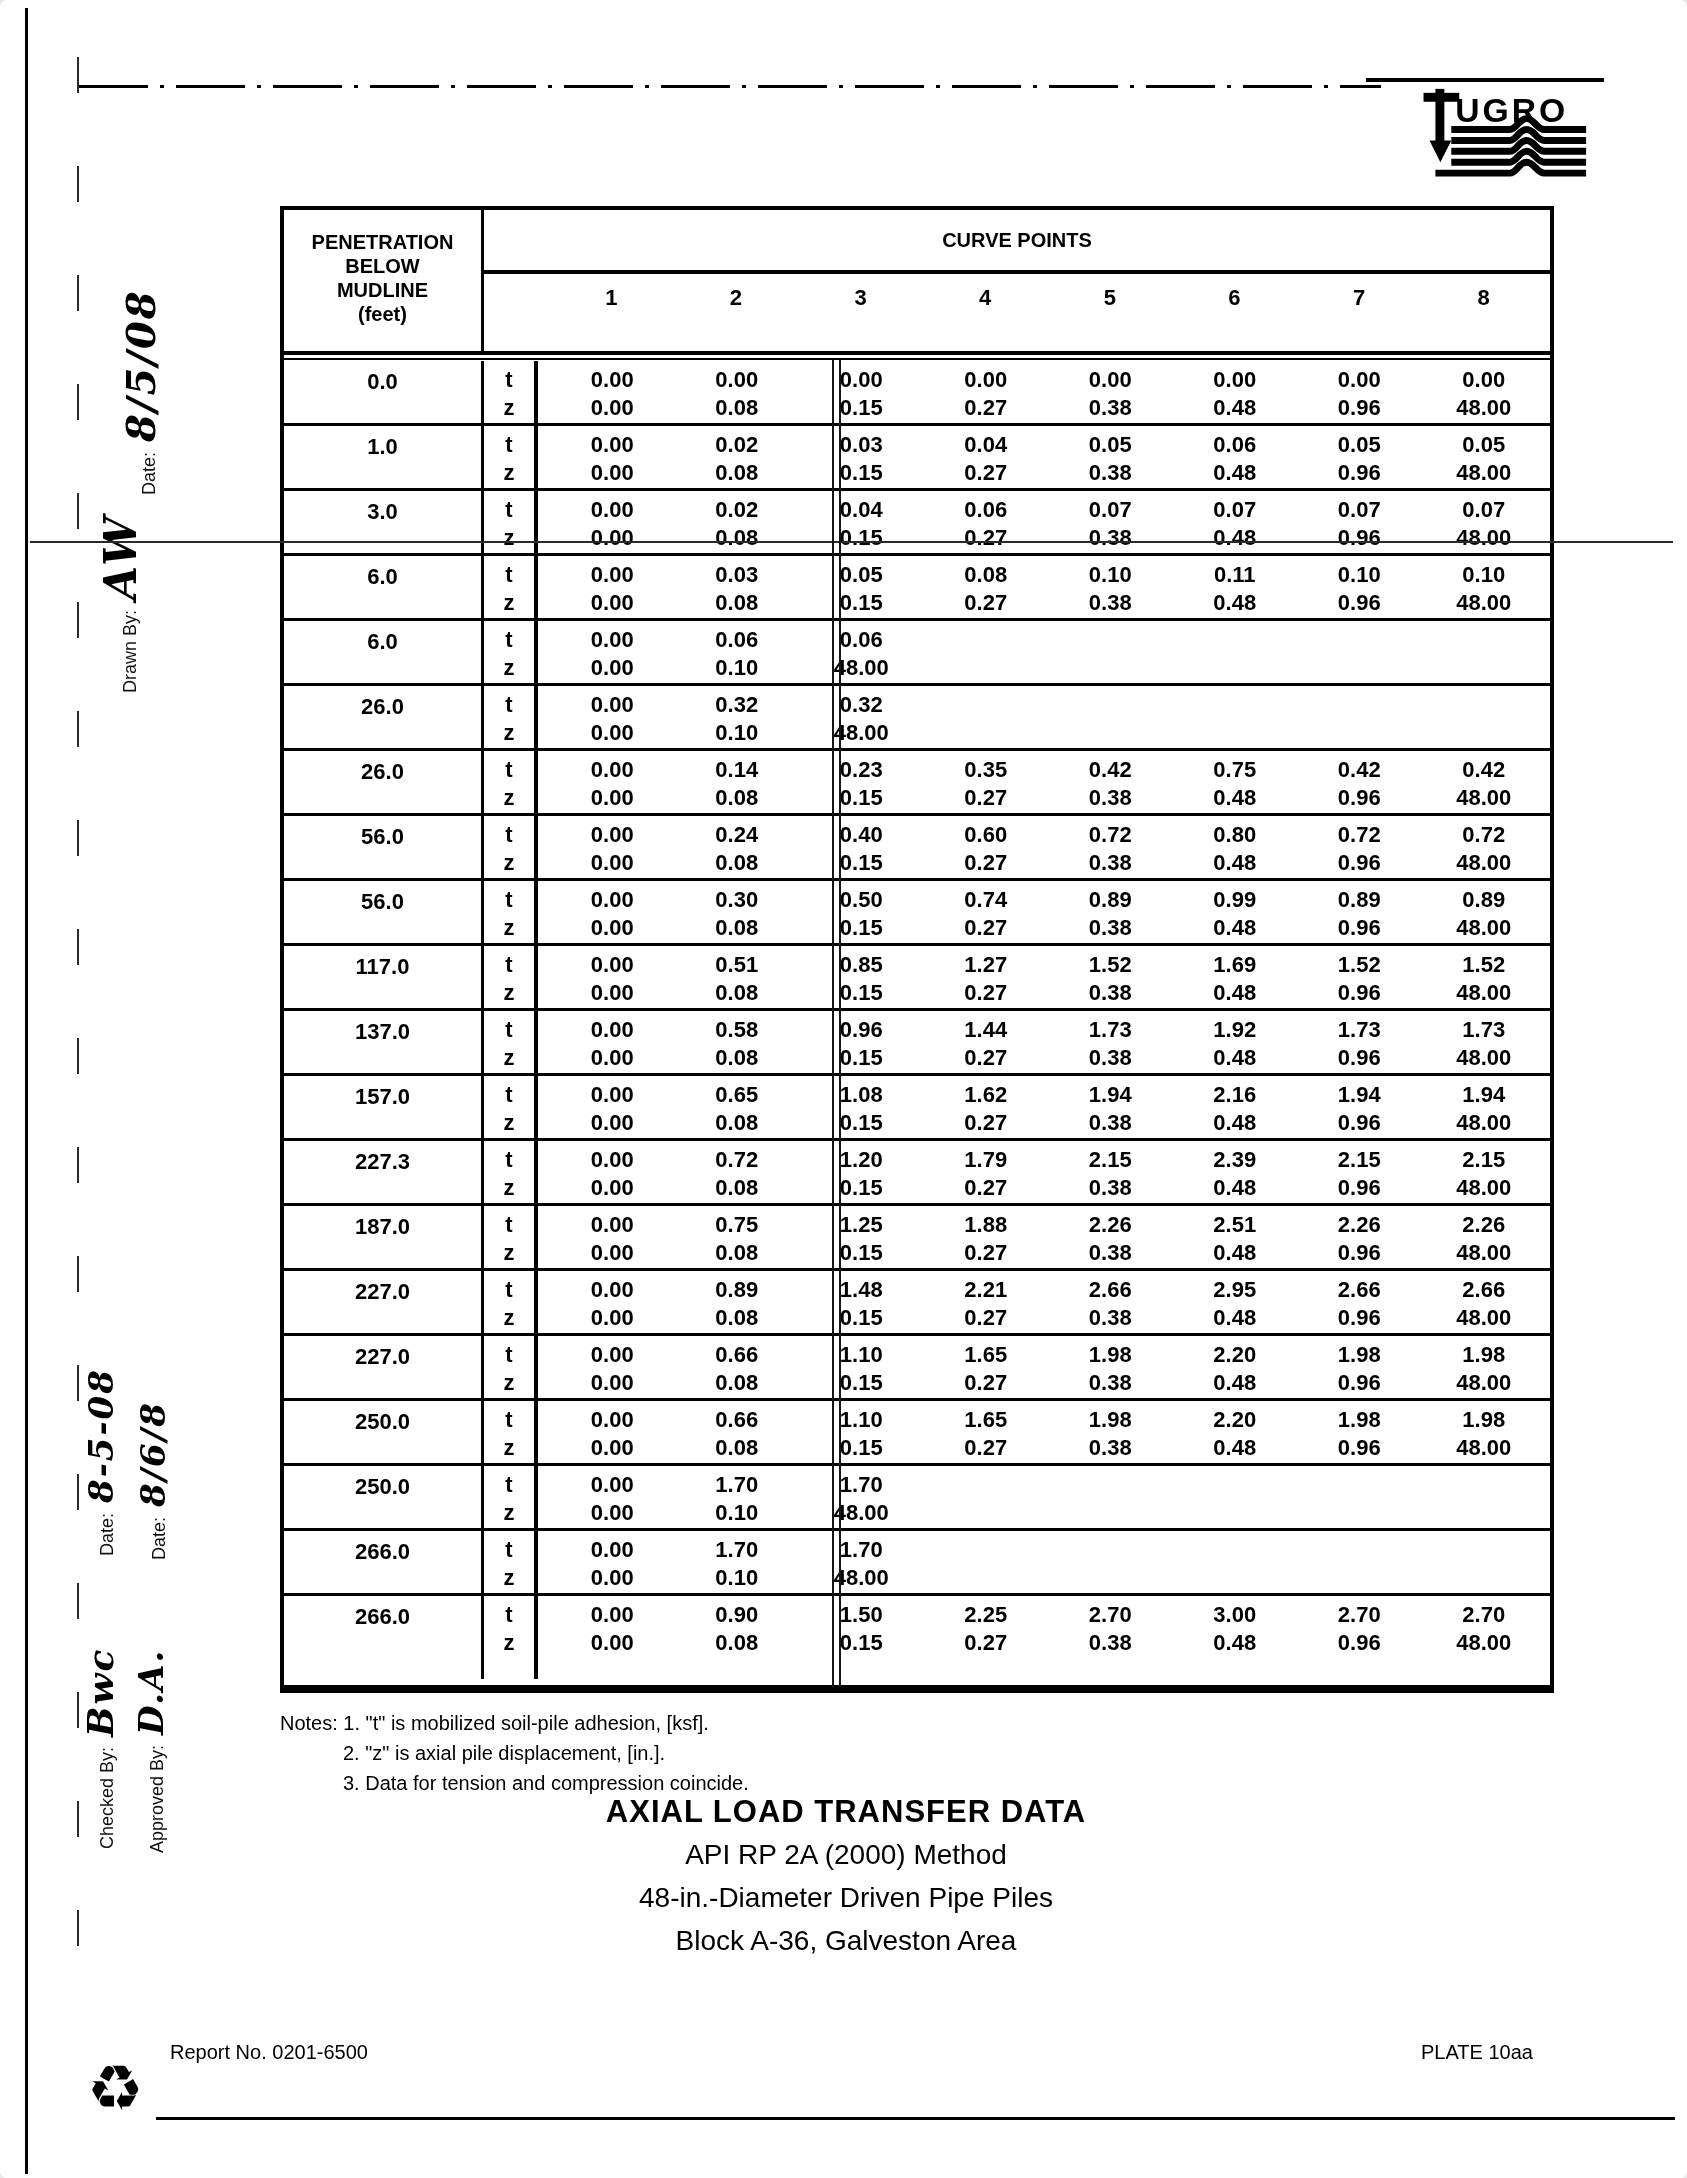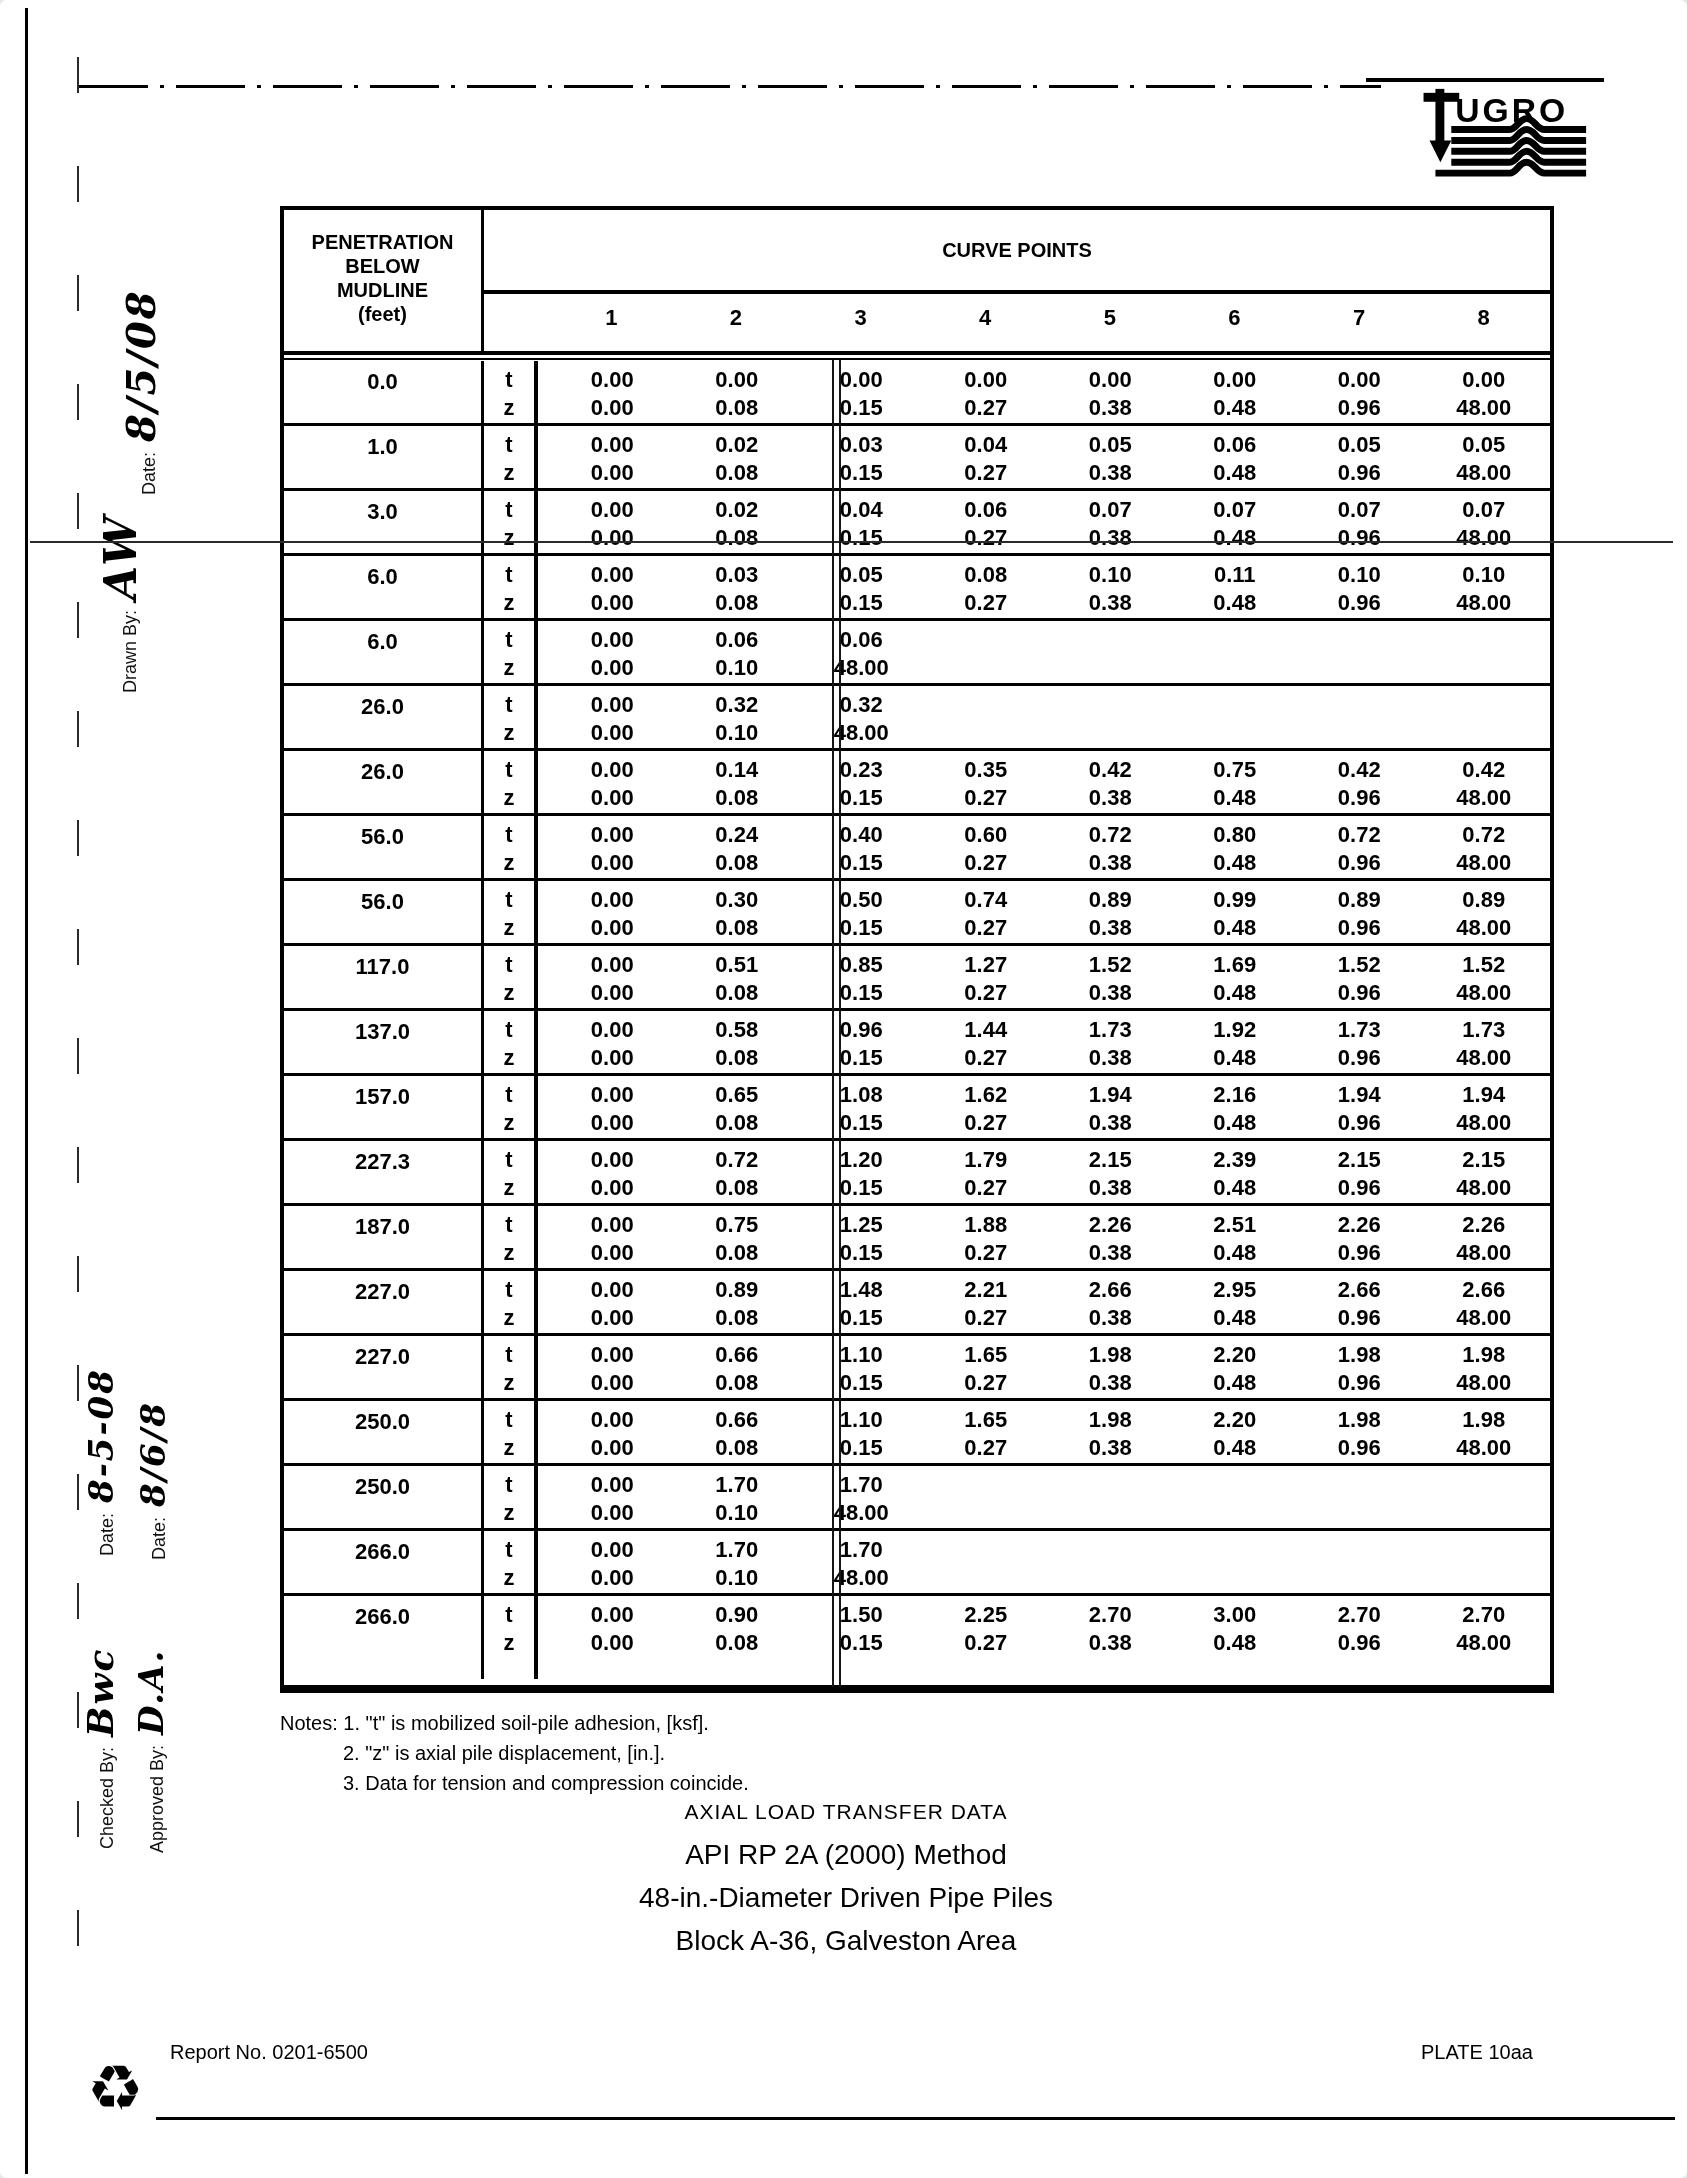--- a/index.html
+++ b/index.html
@@ -21,40 +21,40 @@
   
   .logo{left:1366px;top:75px;width:238px;height:114px;}
 
   
   .tzt{left:280px;top:206px;width:1274px;height:1487px;border:4px solid #000;border-bottom-width:8px;
        box-sizing:border-box;background:#fff;}
   .thead{height:141px;display:flex;}
   .pen-h{width:197px;border-right:3px solid #000;box-sizing:content-box;text-align:center;
          padding-top:20px;font-size:20px;line-height:24px;font-weight:bold;}
   .head-right{flex:1;display:flex;flex-direction:column;}
-  .cp{height:80px;display:flex;align-items:center;justify-content:center;font-size:20px;font-weight:bold;}
+  .cp{height:60px;display:flex;align-items:center;justify-content:center;font-size:20px;font-weight:bold;}
   .numrow{height:52px;border-top:4px solid #000;display:grid;grid-template-columns:repeat(8,1fr);
           align-items:center;text-align:center;font-size:22px;font-weight:bold;
           padding:0 4px 0 65px;box-sizing:border-box;}
   .dbl{height:10px;background:linear-gradient(to bottom,#000 0 4px,#fff 4px 7px,#000 7px 9px,#fff 9px 10px);}
   .row{display:flex;height:65px;border-bottom:3px solid #000;box-sizing:border-box;}
   .row.last{height:83px;border-bottom:none;}
   .pen-c{width:197px;border-right:3px solid #000;text-align:center;font-size:22px;font-weight:bold;padding-top:8px;box-sizing:content-box;}
   .tzc{width:50px;border-right:4px solid #000;text-align:center;font-size:22px;font-weight:bold;
        padding-top:5px;line-height:28px;box-sizing:content-box;}
   .vals{flex:1;padding:5px 4px 12px 12px;}
   .vrow{display:grid;grid-template-columns:repeat(8,1fr);text-align:center;font-size:22px;
         font-weight:bold;line-height:28px;height:28px;}
 
   
   .notes{left:280px;top:1708px;font-size:20px;line-height:30px;}
   .notes .indent{padding-left:63px;}
   .title-block{left:153px;top:1790px;width:1386px;text-align:center;}
   .title-line{font-size:28px;line-height:43px;}
-  .title-line.main{font-size:21px;font-weight:normal;letter-spacing:1px;}
+  .title-line.main{font-size:31px;font-weight:bold;letter-spacing:1px;}
   .report-no{left:170px;top:2041px;font-size:20px;}
   .plate{left:1421px;top:2041px;font-size:20px;}
   .recycle{left:87px;top:2057px;font-size:63px;line-height:63px;color:#000;}
 
   
   .rot{position:absolute;transform:rotate(-90deg);transform-origin:0 0;white-space:nowrap;
        display:flex;align-items:baseline;gap:10px;}
   .mlabel{font-size:18px;color:#111;}
   .hand{font-family:"DejaVu Serif",serif;font-style:italic;font-weight:bold;letter-spacing:2px;color:#000;}
 </style>

